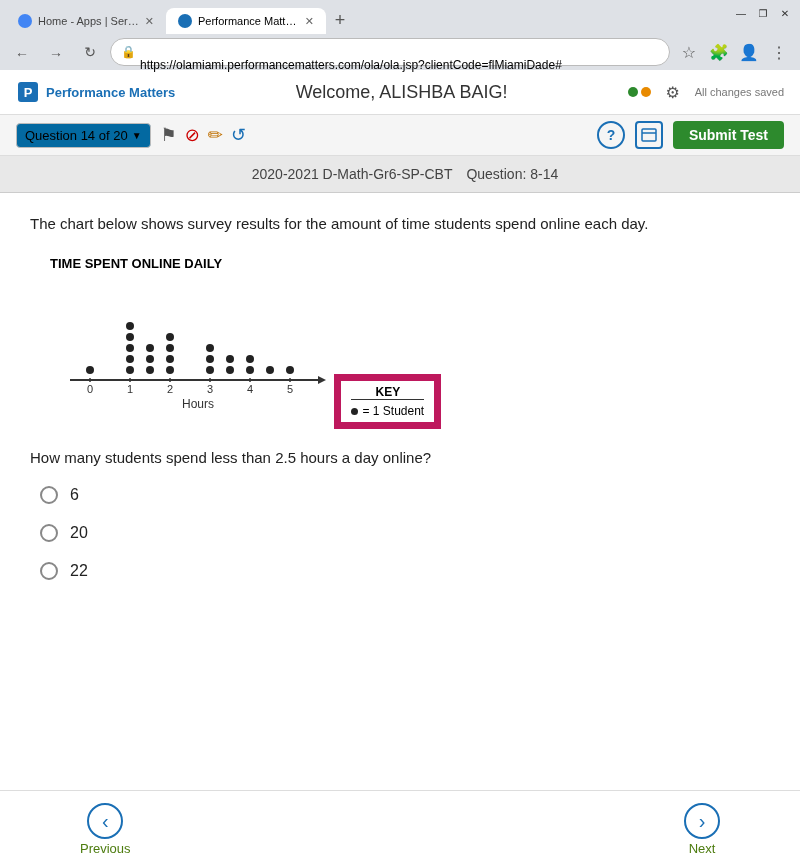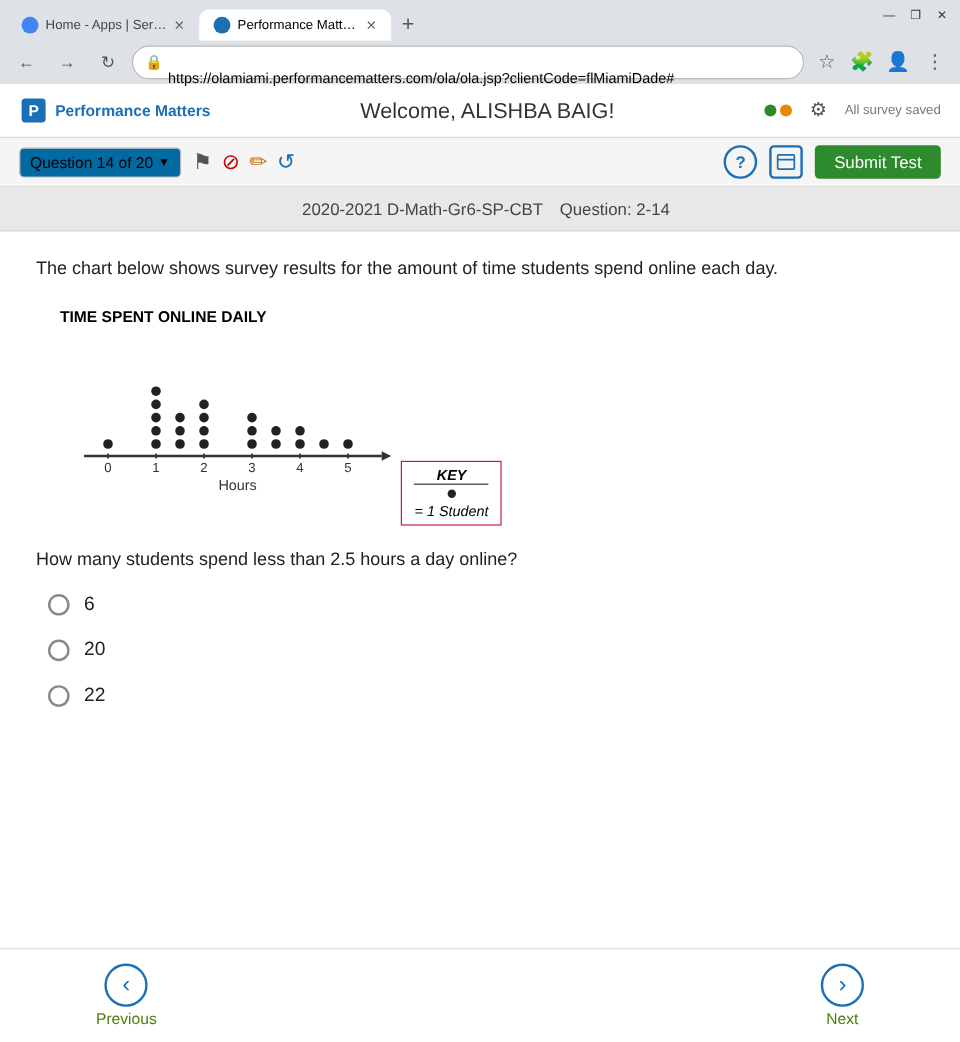--- a/index.html
+++ b/index.html
@@ -39,35 +39,35 @@
 
     
     .question-toolbar { display: flex; align-items: center; padding: 6px 16px; background: #f5f5f5; border-bottom: 1px solid #ddd; gap: 10px; }
     .question-selector { border: 1px solid #bbb; border-radius: 4px; padding: 4px 8px; font-size: 13px; background: #0369a1; cursor: pointer; display: flex; align-items: center; gap: 4px; }
     .q-dropdown-arrow { font-size: 10px; }
     .toolbar-actions { display: flex; gap: 8px; align-items: center; }
     .action-icon { font-size: 18px; cursor: pointer; color: #555; }
     .spacer { flex: 1; }
     .help-btn { width: 28px; height: 28px; border: 2px solid #1a6fb5; border-radius: 50%; display: flex; align-items: center; justify-content: center; font-size: 14px; color: #1a6fb5; cursor: pointer; font-weight: bold; }
     .expand-btn { width: 28px; height: 28px; border: 2px solid #1a6fb5; border-radius: 4px; display: flex; align-items: center; justify-content: center; font-size: 13px; color: #1a6fb5; cursor: pointer; }
-    .submit-btn { background: #2d8a2d; color: #fff; border: none; border-radius: 4px; padding: 6px 16px; font-size: 14px; cursor: pointer; font-weight: normal; }
+    .submit-btn { background: #2d8a2d; color: #fff; border: none; border-radius: 4px; padding: 6px 16px; font-size: 14px; cursor: pointer; font-weight: bold; }
 
     
     .question-header { text-align: center; padding: 10px; background: #e8e8e8; font-size: 14px; font-weight: bold; border-bottom: 1px solid #ccc; }
     .question-header span { color: #444; font-weight: normal; margin-left: 10px; }
     .question-body { padding: 20px 30px; background: #fff; }
     .question-text { font-size: 15px; color: #222; margin-bottom: 20px; line-height: 1.5; }
     
     
     .chart-container { margin: 10px 0 20px 20px; }
     .chart-title { font-size: 13px; font-weight: bold; margin-bottom: 24px; }
     
-    .key-box { border: 1px solid #be185d; display: inline-block; padding: 4px 10px; margin-top: 10px; font-style: italic; }
+    .key-box { border: 7px solid #be185d; display: inline-block; padding: 4px 10px; margin-top: 10px; }
     .key-title { font-size: 12px; font-weight: bold; text-align: center; border-bottom: 1px solid #333; margin-bottom: 4px; }
-    .key-content { font-size: 12px; display: flex; align-items: center; gap: 4px; flex-direction: column; }
+    .key-content { font-size: 12px; display: flex; align-items: center; gap: 4px; }
     .key-dot { width: 7px; height: 7px; border-radius: 50%; background: #222; display: inline-block; }
 
     
     .question-prompt { font-size: 15px; color: #222; margin-bottom: 20px; }
     
     
     .answer-choices { display: flex; flex-direction: column; gap: 20px; margin-left: 10px; }
     .answer-option { display: flex; align-items: center; gap: 12px; cursor: pointer; }
     .radio-btn { width: 18px; height: 18px; border-radius: 50%; border: 2px solid #888; background: #fff; flex-shrink: 0; cursor: pointer; }
     .answer-label { font-size: 16px; color: #222; }
@@ -135,21 +135,21 @@
     </svg>
     <span class="pm-logo-text">Performance Matters</span>
   </div>
   <div class="app-title">Welcome, ALISHBA BAIG!</div>
   <div class="header-right">
     <div class="user-dots">
       <div class="dot-green"></div>
       <div class="dot-orange"></div>
     </div>
     <div class="gear-btn">⚙</div>
-    <div class="saved-text">All survey saved</div>
+    <div class="saved-text">All changes saved</div>
   </div>
 </div>
 
 <div class="question-toolbar">
   <div class="question-selector">
     <span>Question 14 of 20</span>
     <span class="q-dropdown-arrow">▼</span>
   </div>
   <div class="toolbar-actions">
     <span class="action-icon">⚑</span>
@@ -165,21 +165,21 @@
       <line x1="1" y1="5" x2="15" y2="5" stroke="#1a6fb5" stroke-width="1.5"></line>
     </svg>
   </div>
   <button class="submit-btn">Submit Test</button>
 </div>
 
 <div class="main-content">
 
   <div class="question-header">
     <span>2020-2021 D-Math-Gr6-SP-CBT</span>
-    <span>Question: 2-14</span>
+    <span>Question: 8-14</span>
   </div>
 
   <div class="question-body">
 
     <p class="question-text">The chart below shows survey results for the amount of time students spend online each day.</p>
 
     <div class="chart-container">
       <div class="chart-title">TIME SPENT ONLINE DAILY</div>
       
       

